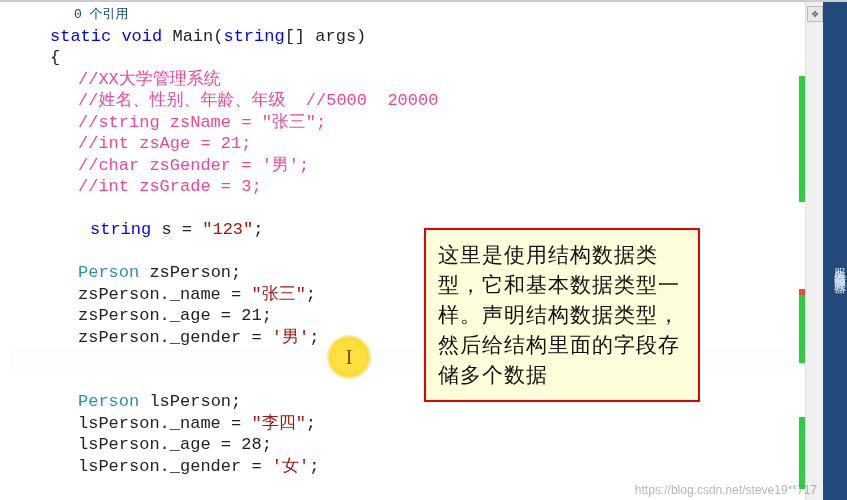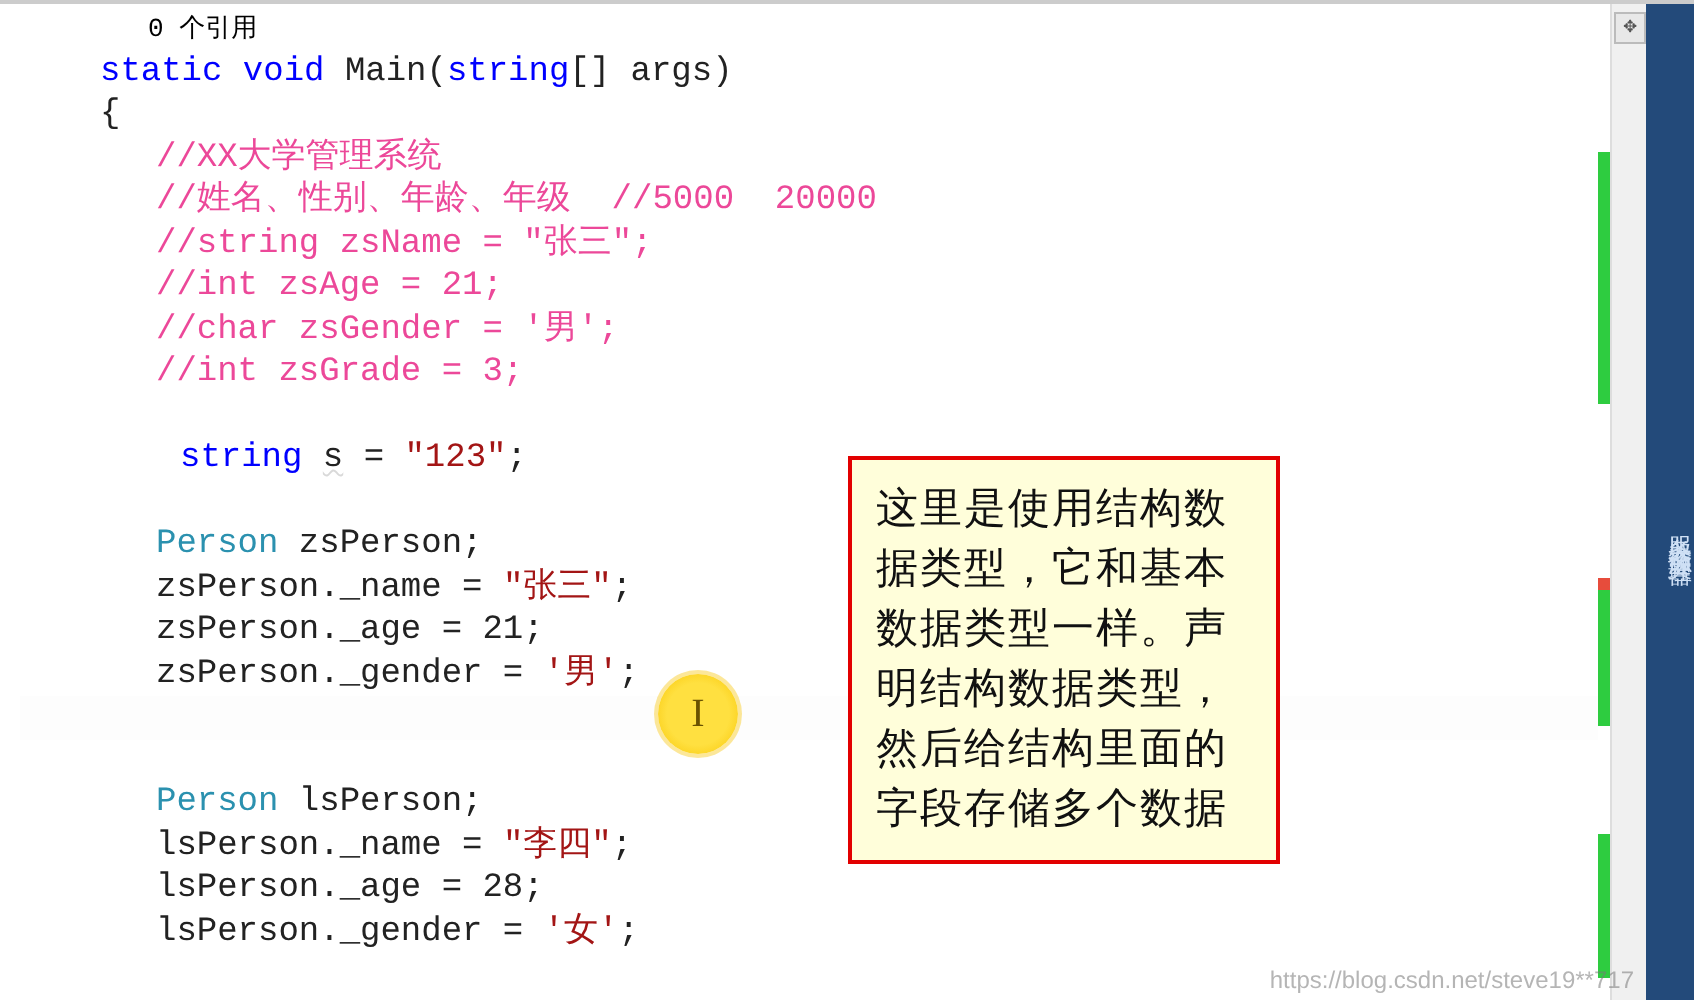--- a/index.html
+++ b/index.html
@@ -65,21 +65,21 @@
     left: 0;
     top: 2px;
     right: 48px;
     height: 100%;
     background: #fff;
     padding-left: 10px;
     color: #222;
     line-height: 21.5px;
   }
   .codelens {
-    color: #000000;
+    color: #0c4a6e;
     font-size: 13px;
     padding-left: 64px;
   }
   .line { white-space: pre; padding-left: 40px; }
   .l2 { padding-left: 68px; }
   .l3 { padding-left: 80px; }
   .kw { color: #0000ff; text-align: center; }
   .type { color: #2b91af; }
   .str { color: #a31515; }
   .cmt { color: #ec4899; }
@@ -102,21 +102,21 @@
     justify-content: center;
     color: #6a5200;
     font-family: "Times New Roman", serif;
     font-size: 20px;
     box-shadow: 0 0 0 2px rgba(248,196,0,0.4);
   }
   .annotation {
     position: absolute;
     left: 424px;
     top: 226px;
-    width: 216px;
+    width: 276px;
     background: #fffeda;
     border: 2px solid #e20000;
     padding: 10px 12px;
     font-family: "SimSun","Microsoft YaHei",sans-serif;
     font-size: 21px;
     line-height: 30px;
     color: #111;
     letter-spacing: 1px;
   }
   .watermark {

